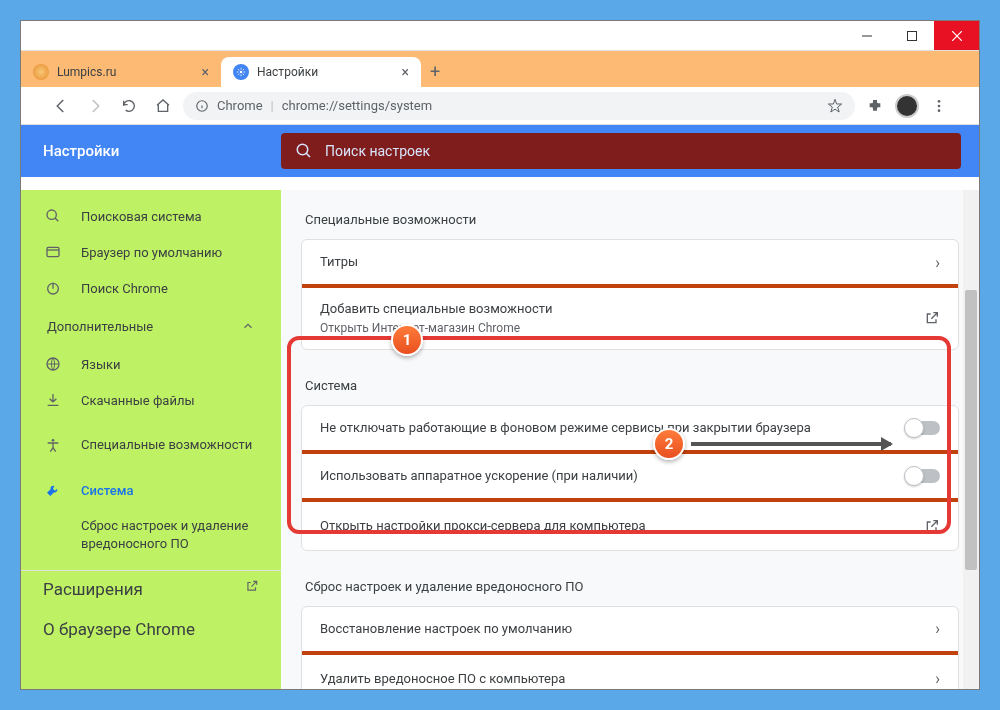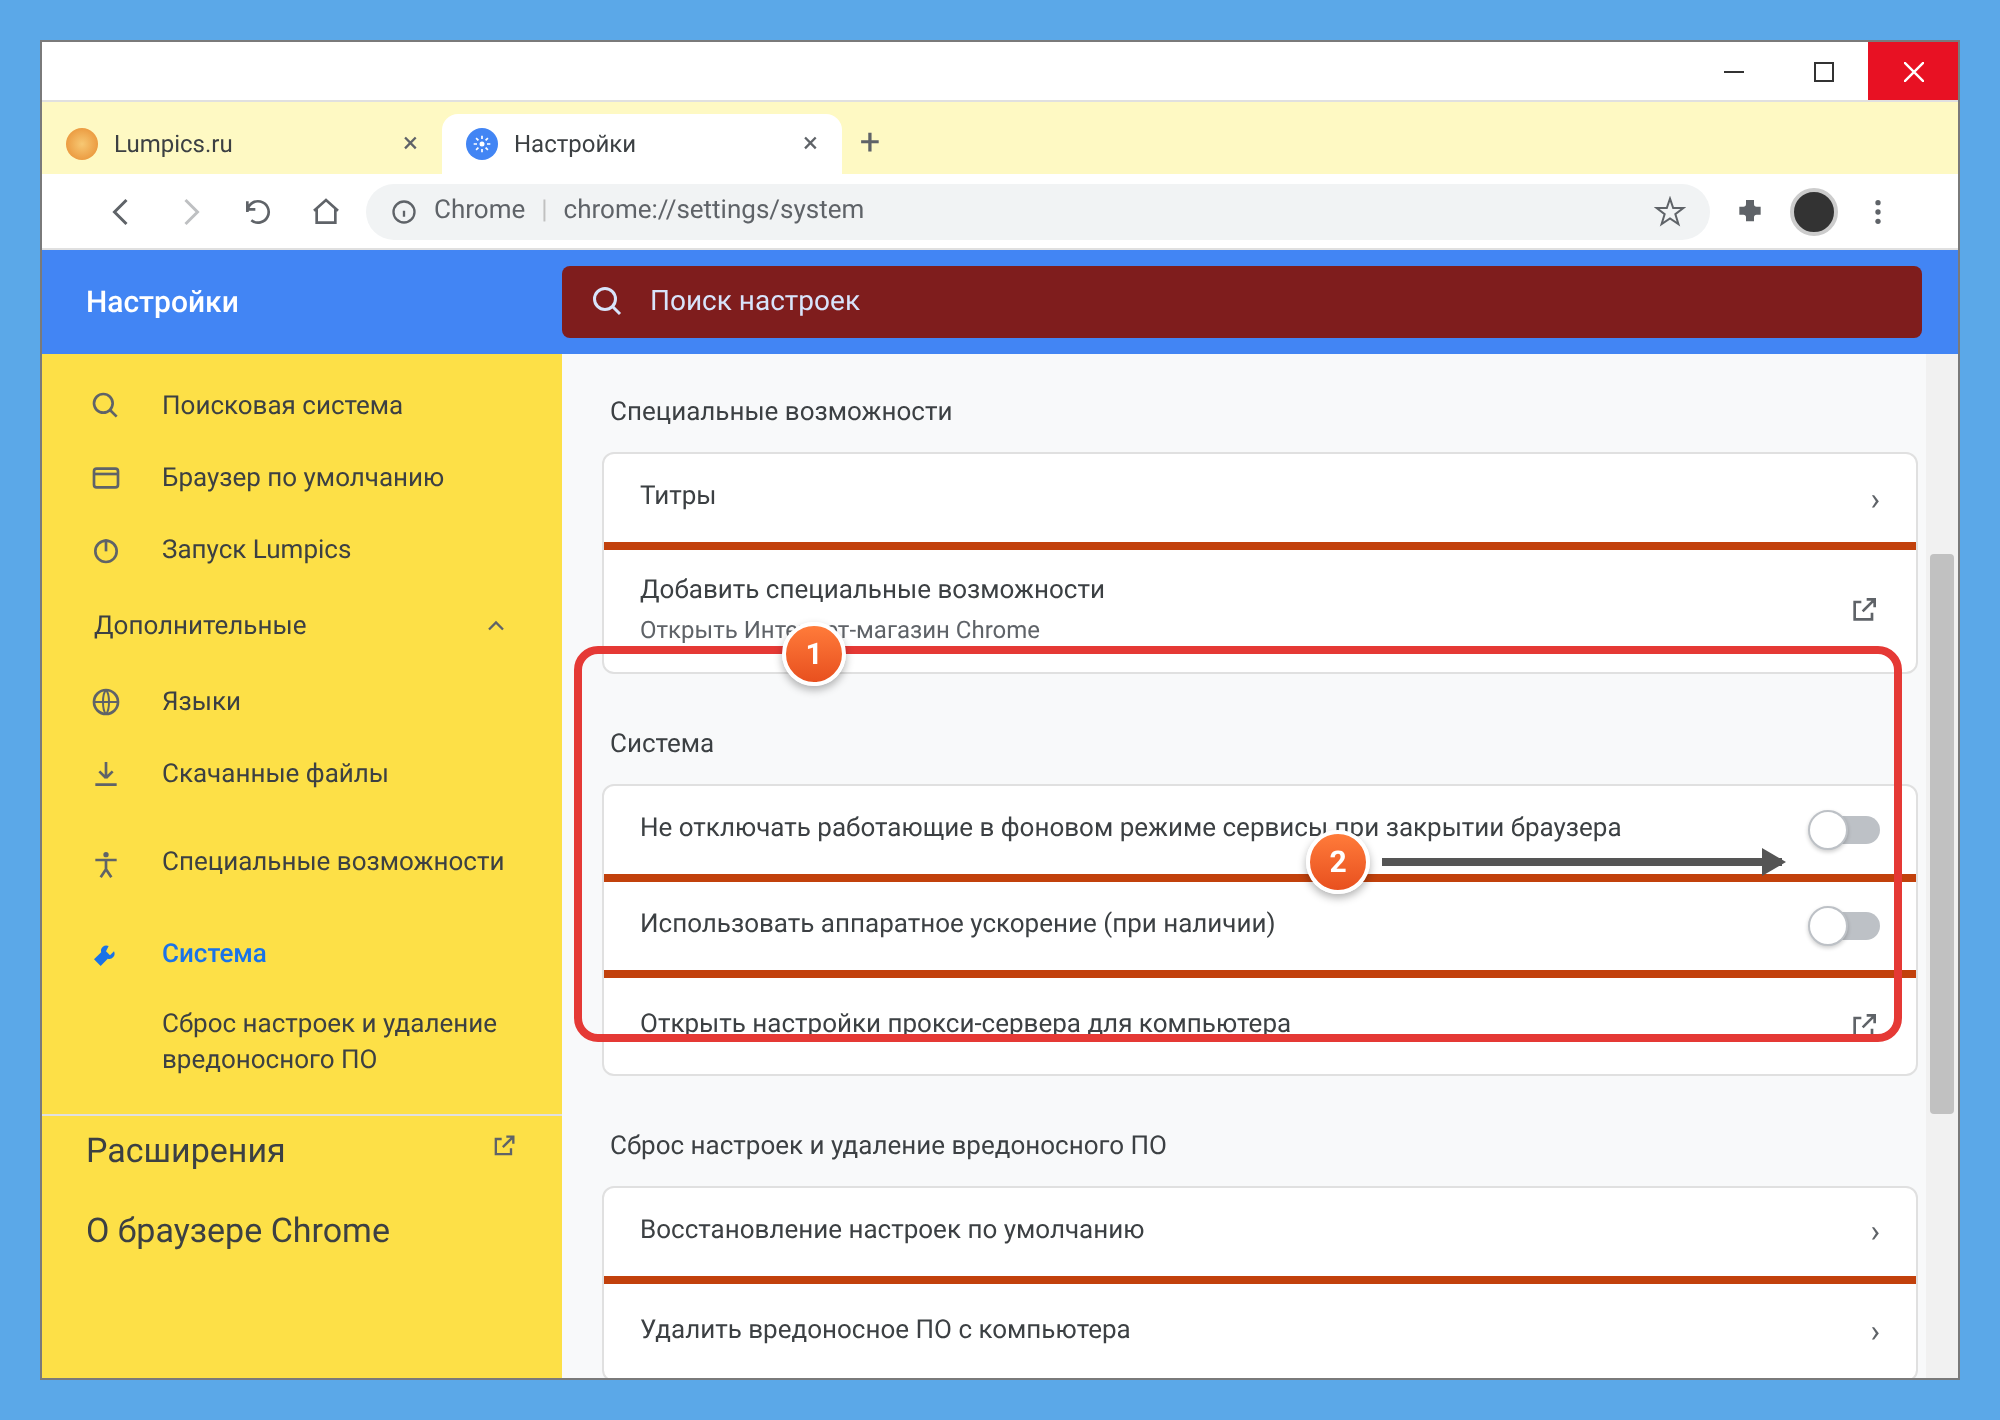--- a/index.html
+++ b/index.html
@@ -1,36 +1,36 @@
 <!DOCTYPE html>
 <html><head>
 <meta charset="utf-8">
 <style>
 * { margin: 0; padding: 0; box-sizing: border-box; font-family: -apple-system, BlinkMacSystemFont, "Segoe UI", Roboto, Arial, sans-serif; }
 body { background: #5ba8e8; width: 1000px; height: 710px; overflow: hidden; padding: 20px; }
 .window { background: #fff; width: 960px; height: 670px; border: 1px solid #7a7a7a; position: relative; display: flex; flex-direction: column; }
 .titlebar { height: 30px; background: #fff; display: flex; justify-content: flex-end; align-items: stretch; border-bottom: 1px solid #e0e0e0; }
 .titlebar-btn { width: 45px; display: flex; align-items: center; justify-content: center; }
 .titlebar-btn.close { background: #e81123; color: #fff; }
-.tabs-row { height: 36px; background: #fef9c3; display: flex; padding-top: 6px; }
+.tabs-row { height: 36px; background: #fdba74; display: flex; padding-top: 6px; }
 .tab { height: 30px; display: flex; align-items: center; gap: 8px; padding: 0 12px; border-radius: 8px 8px 0 0; font-size: 12px; color: #3c4043; max-width: 220px; min-width: 200px; position: relative; }
 .tab.active { background: #fff; }
 .tab-favicon { width: 16px; height: 16px; border-radius: 50%; flex-shrink: 0; }
 .tab-title { flex: 1; white-space: nowrap; overflow: hidden; text-overflow: ellipsis; }
 .tab-close { font-size: 14px; color: #5f6368; cursor: pointer; }
 .newtab { width: 28px; height: 28px; display: flex; align-items: center; justify-content: center; font-size: 18px; color: #5f6368; }
 .addr-row { height: 38px; background: #fff; display: flex; align-items: center; gap: 6px; padding: 0 26px; border-bottom: 1px solid #e0e0e0; }
 .nav-btn { width: 28px; height: 28px; display: flex; align-items: center; justify-content: center; color: #5f6368; border-radius: 50%; }
 .omnibox { flex: 1; height: 28px; background: #f1f3f4; border-radius: 14px; display: flex; align-items: center; padding: 0 12px; font-size: 13px; color: #5f6368; gap: 8px; }
 .omnibox .sep { color: #c0c0c0; }
 .avatar { width: 24px; height: 24px; border-radius: 50%; background: #333; border: 2px solid #ccc; }
 .settings-header { height: 52px; background: #4285f4; display: flex; align-items: center; padding-left: 22px; position: relative; }
 .settings-title { color: #fff; font-size: 15px; font-weight: 500; width: 238px; }
 .search-box { flex: 1; max-width: 680px; height: 36px; background: #7f1d1d; border-radius: 4px; display: flex; align-items: center; padding: 0 14px; color: #d8e4fb; gap: 12px; font-size: 14px; }
-.content-area { flex: 1; display: flex; background: #fde047; overflow: hidden; position: relative; }
+.content-area { flex: 1; display: flex; background: #bef264; overflow: hidden; position: relative; margin-top: 13px; }
 .sidebar { width: 260px; padding: 8px 0; overflow-y: auto; font-size: 13px; color: #3c4043; }
 .sb-item { height: 36px; display: flex; align-items: center; gap: 18px; padding: 0 10px 0 22px; cursor: pointer; }
 .sb-item .sb-icon-slot { width: 20px; display:flex; align-items:center; justify-content:center; }
 .sb-item.active { color: #1a73e8; }
 .sb-item.active .sb-label { font-weight: 500; }
 .sb-section { height: 40px; display: flex; align-items: center; justify-content: space-between; padding: 0 26px; font-size: 13px; color: #3c4043; cursor: pointer; }
 .sb-multiline { min-height: 54px; align-items: center; }
 .sb-multiline .sb-label { line-height: 1.4; }
 .sb-divider { height: 1px; background: #e0e0e0; margin: 8px 0; }
 .sb-ext { height: 40px; display: flex; align-items: flex-start; justify-content: space-between; padding: 0 22px; font-size: 17px; }
@@ -176,21 +176,21 @@
           </span>
         <span class="sb-label">Браузер по умолчанию</span>
       </div>
       <div class="sb-item">
         <span class="sb-icon-slot">
             <svg width="16" height="16" viewBox="0 0 24 24">
               <circle cx="12" cy="13" r="8" fill="none" stroke="#5f6368" stroke-width="2"></circle>
               <path d="M12 4v9" stroke="#5f6368" stroke-width="2"></path>
             </svg>
           </span>
-        <span class="sb-label">Запуск Lumpics</span>
+        <span class="sb-label">Поиск Chrome</span>
       </div>
 
       <div class="sb-section">
         <span>Дополнительные</span>
         <svg width="14" height="14" viewBox="0 0 24 24">
             <path d="M6 15l6-6 6 6" fill="none" stroke="#5f6368" stroke-width="2"></path>
           </svg>
       </div>
 
       <div class="sb-item">

